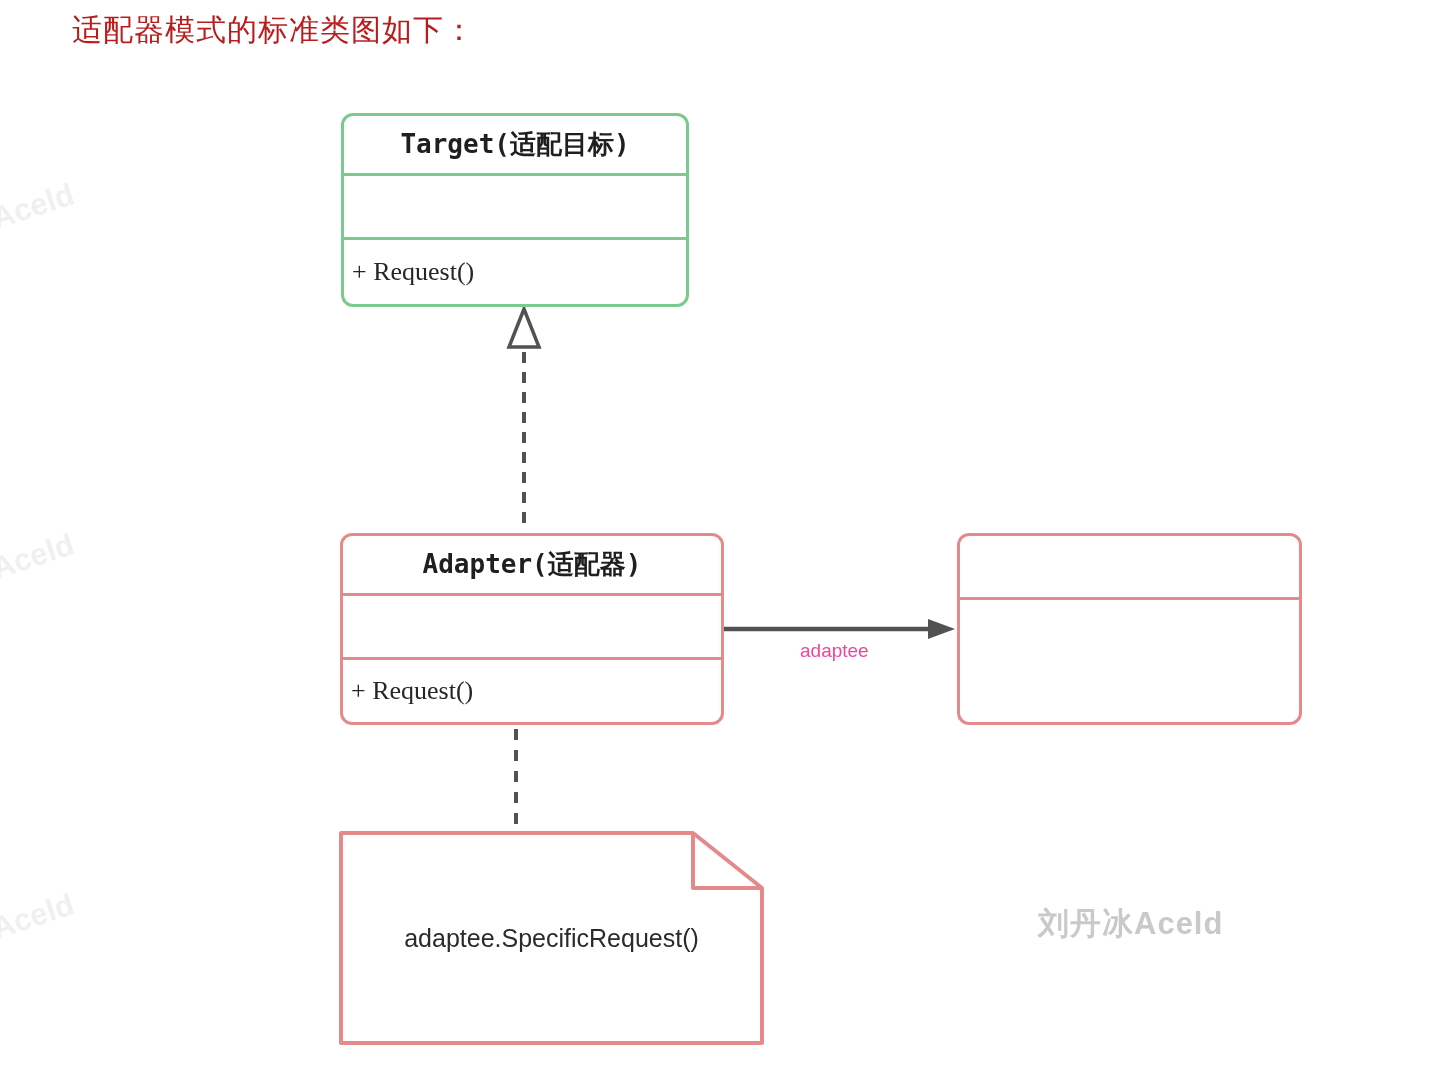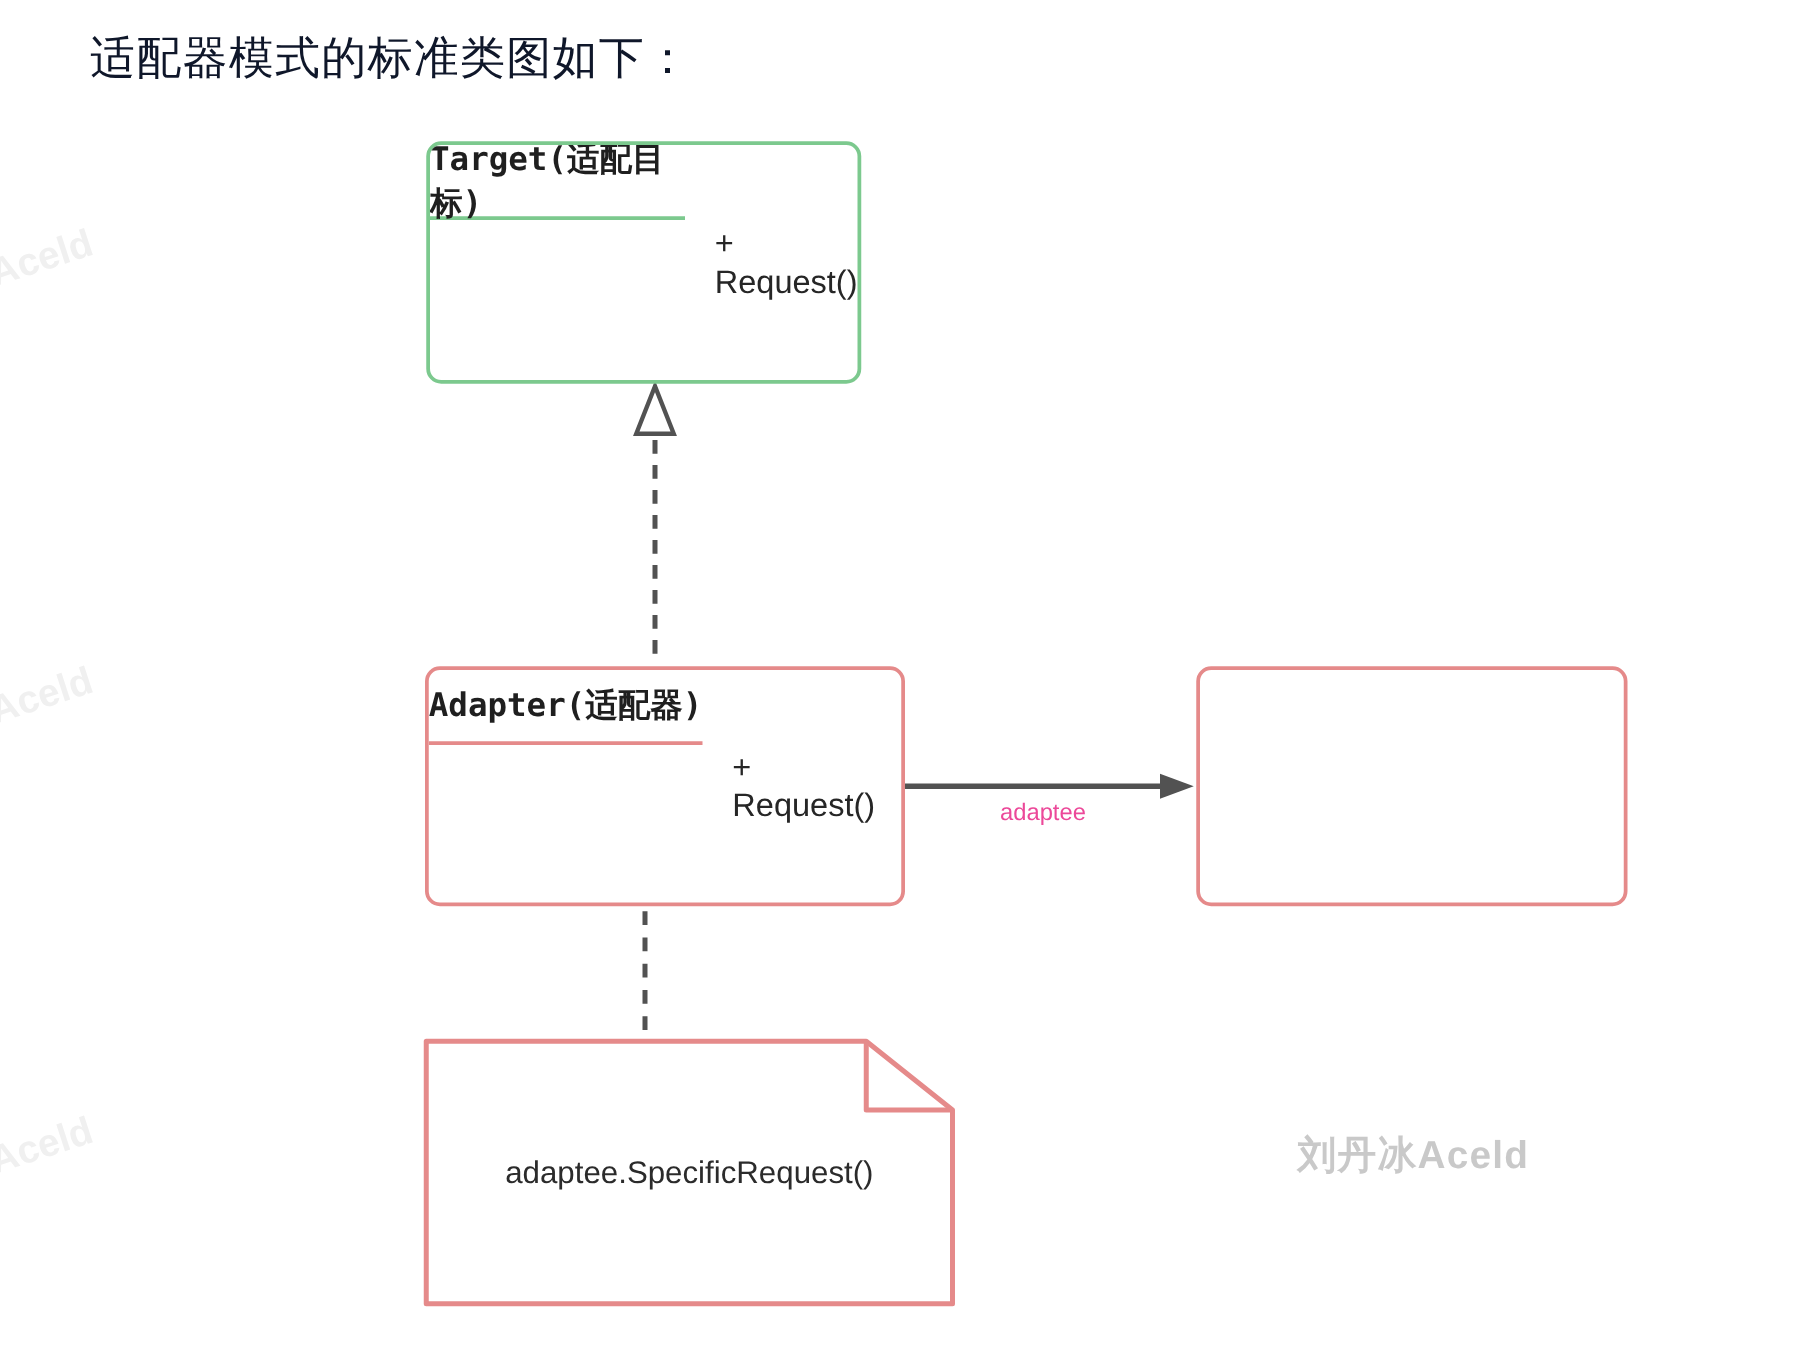--- a/index.html
+++ b/index.html
@@ -11,39 +11,39 @@
     width: 1456px;
     height: 1085px;
     background: #ffffff;
     overflow: hidden;
   }
 
   .page-title {
     position: absolute;
     left: 72px;
     top: 10px;
-    font-size: 36px;
-    color: #0f172a;
+    font-size: 30px;
+    color: #b91c1c;
     letter-spacing: 1px;
-    margin-top: 12px;
   }
 
   .svg-overlay {
     position: absolute;
     left: 0; top: 0;
     width: 1456px;
     height: 1085px;
     pointer-events: none;
   }
 
   .uml-class {
     position: absolute;
     background: #ffffff;
     border-radius: 12px;
     display: flex;
+    flex-direction: column;
     overflow: hidden;
     justify-content: space-between;
   }
   .uml-class.green { border: 3px solid #7cc98e; }
   .uml-class.red   { border: 3px solid #e58a8a; }
 
   .uml-title {
     height: 60px;
     display: flex;
     align-items: center;
@@ -57,22 +57,22 @@
   .red   .uml-title { border-bottom: 3px solid #e58a8a; }
 
   .uml-attrs { height: 64px; }
   .green .uml-attrs { border-bottom: 3px solid #7cc98e; }
   .red   .uml-attrs { border-bottom: 3px solid #e58a8a; }
 
   .uml-methods {
     flex: 1;
     display: flex;
     align-items: center;
-    padding-left: 24px;
-    font-family: Liberation Sans, sans-serif;
+    padding-left: 8px;
+    font-family: Liberation Serif, serif;
     font-size: 26px;
     color: #262626;
     letter-spacing: 0px;
   }
 
   #class-target  { left: 341px; top: 113px; width: 348px; height: 194px; }
   #class-adapter { left: 340px; top: 533px; width: 384px; height: 192px; }
   #class-adaptee { left: 957px; top: 533px; width: 345px; height: 192px; }
 
   .assoc-label {

